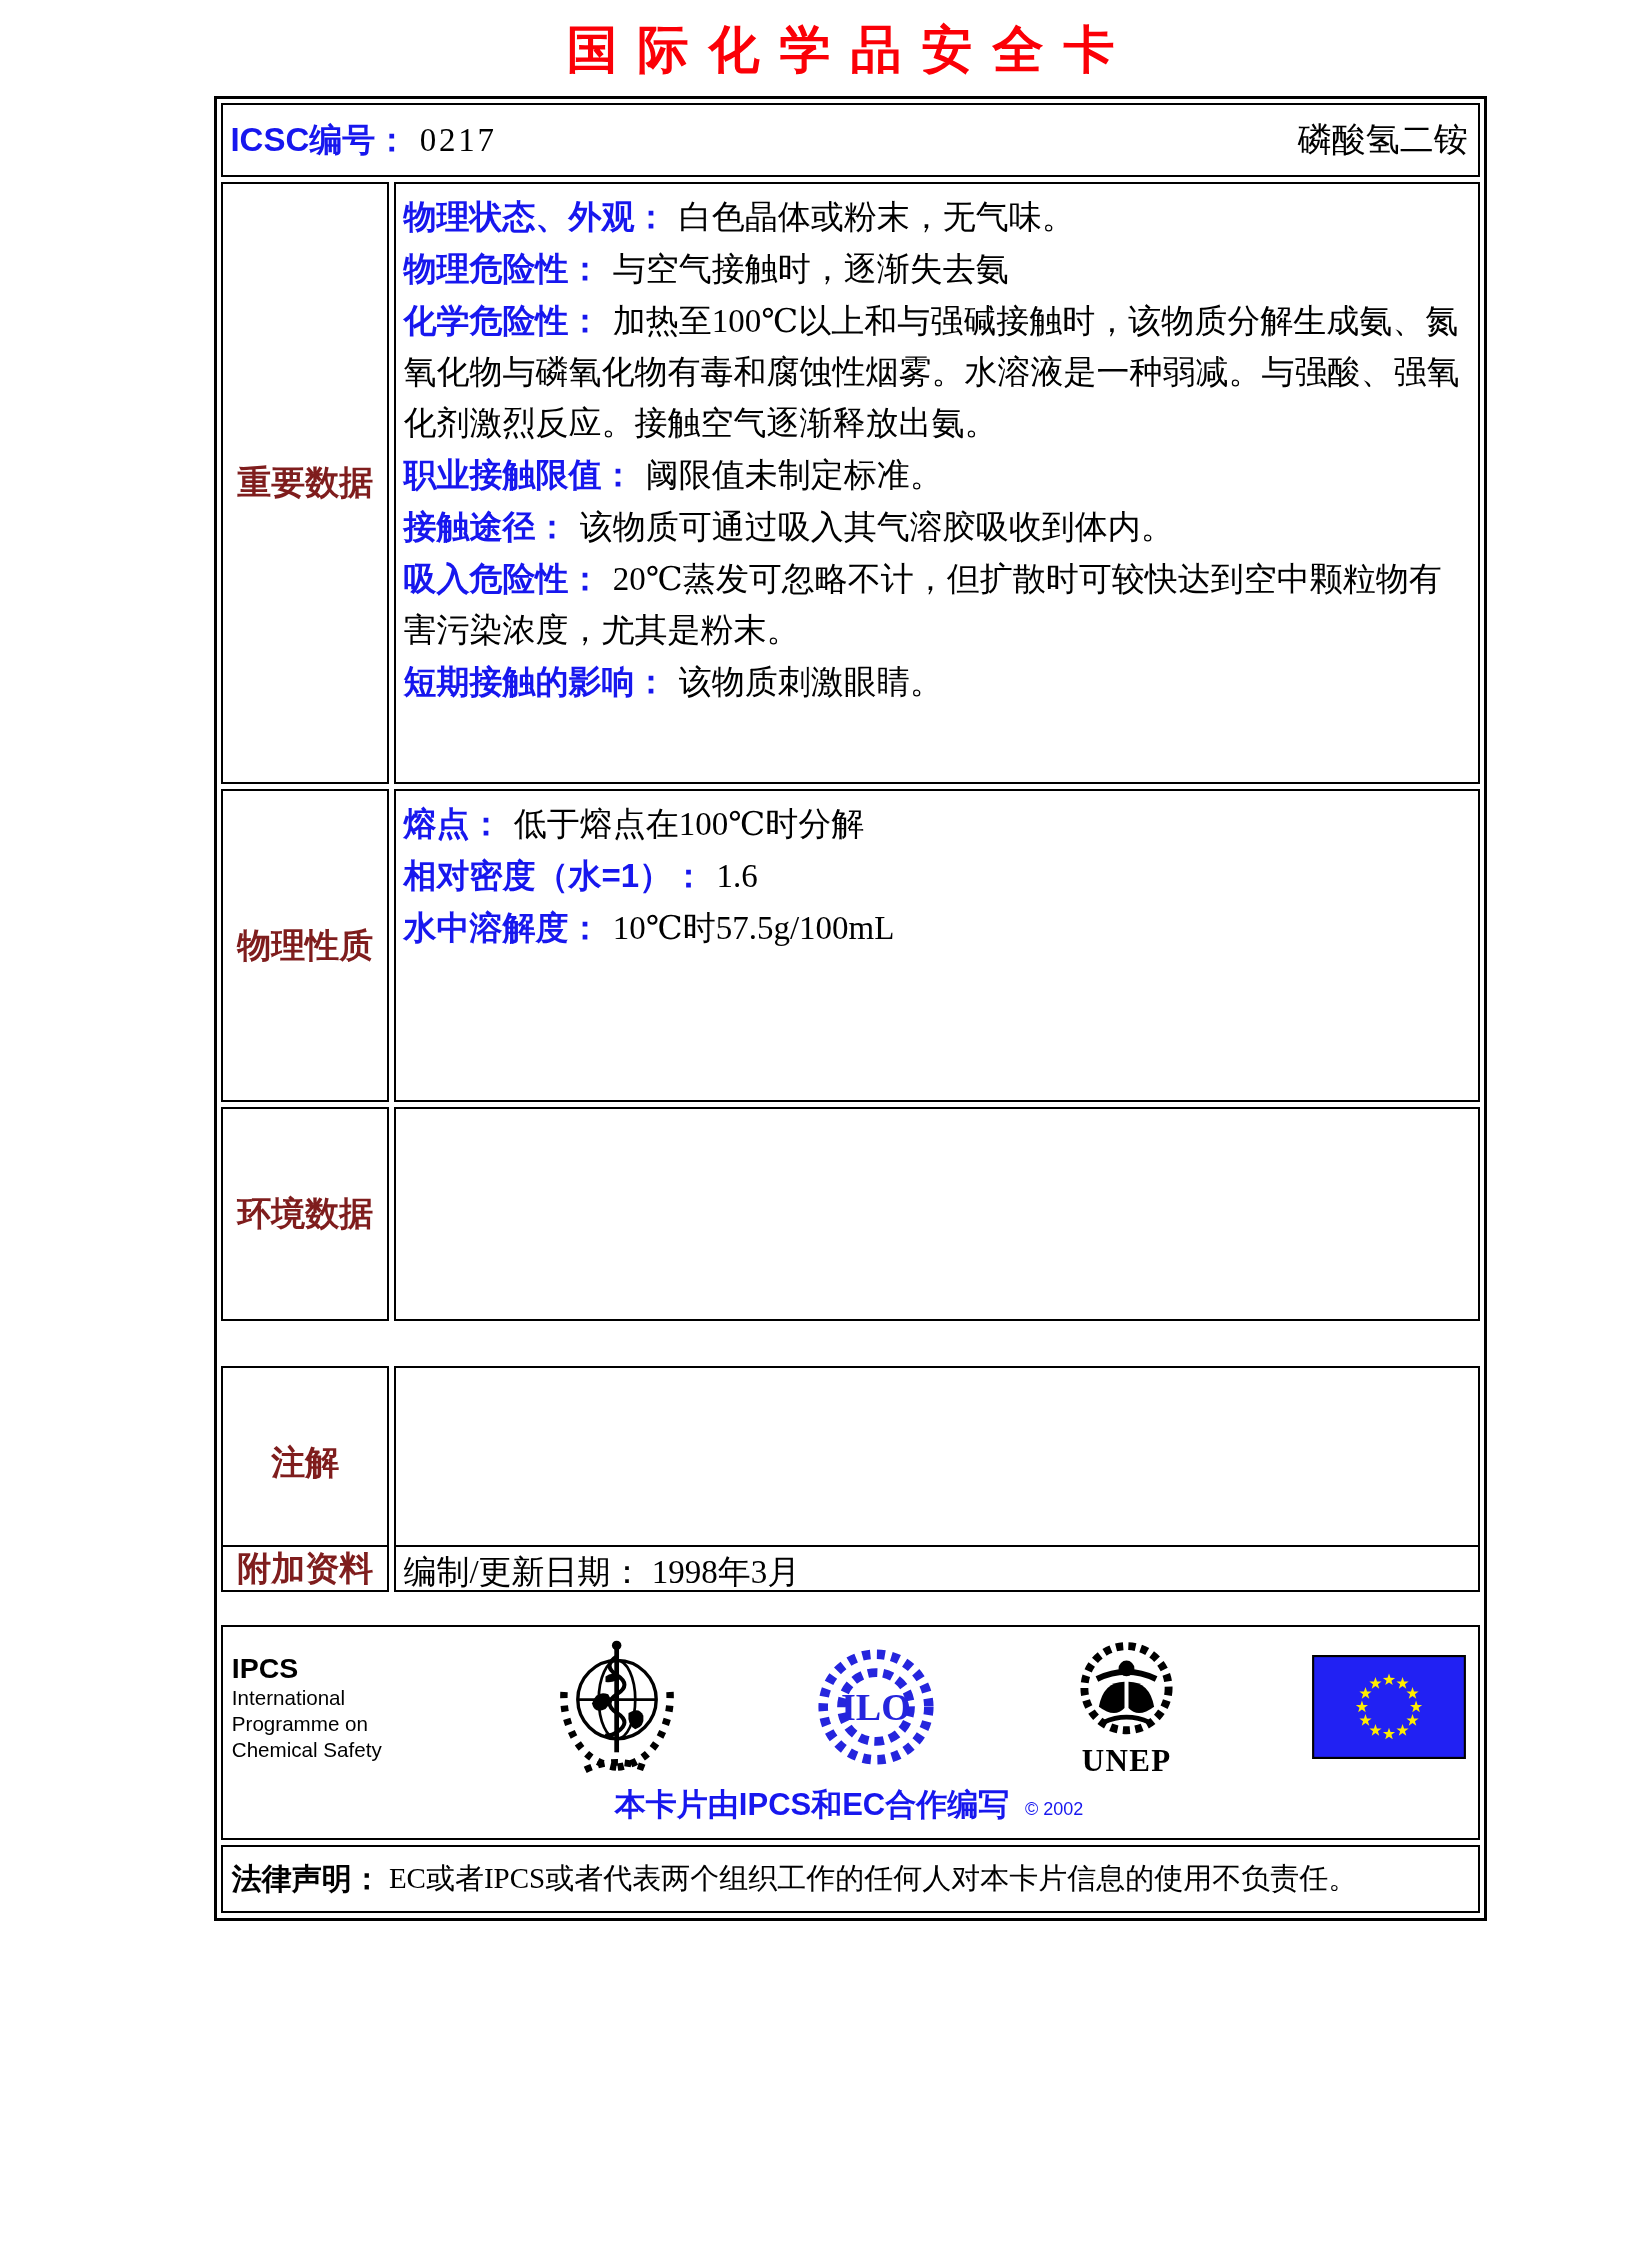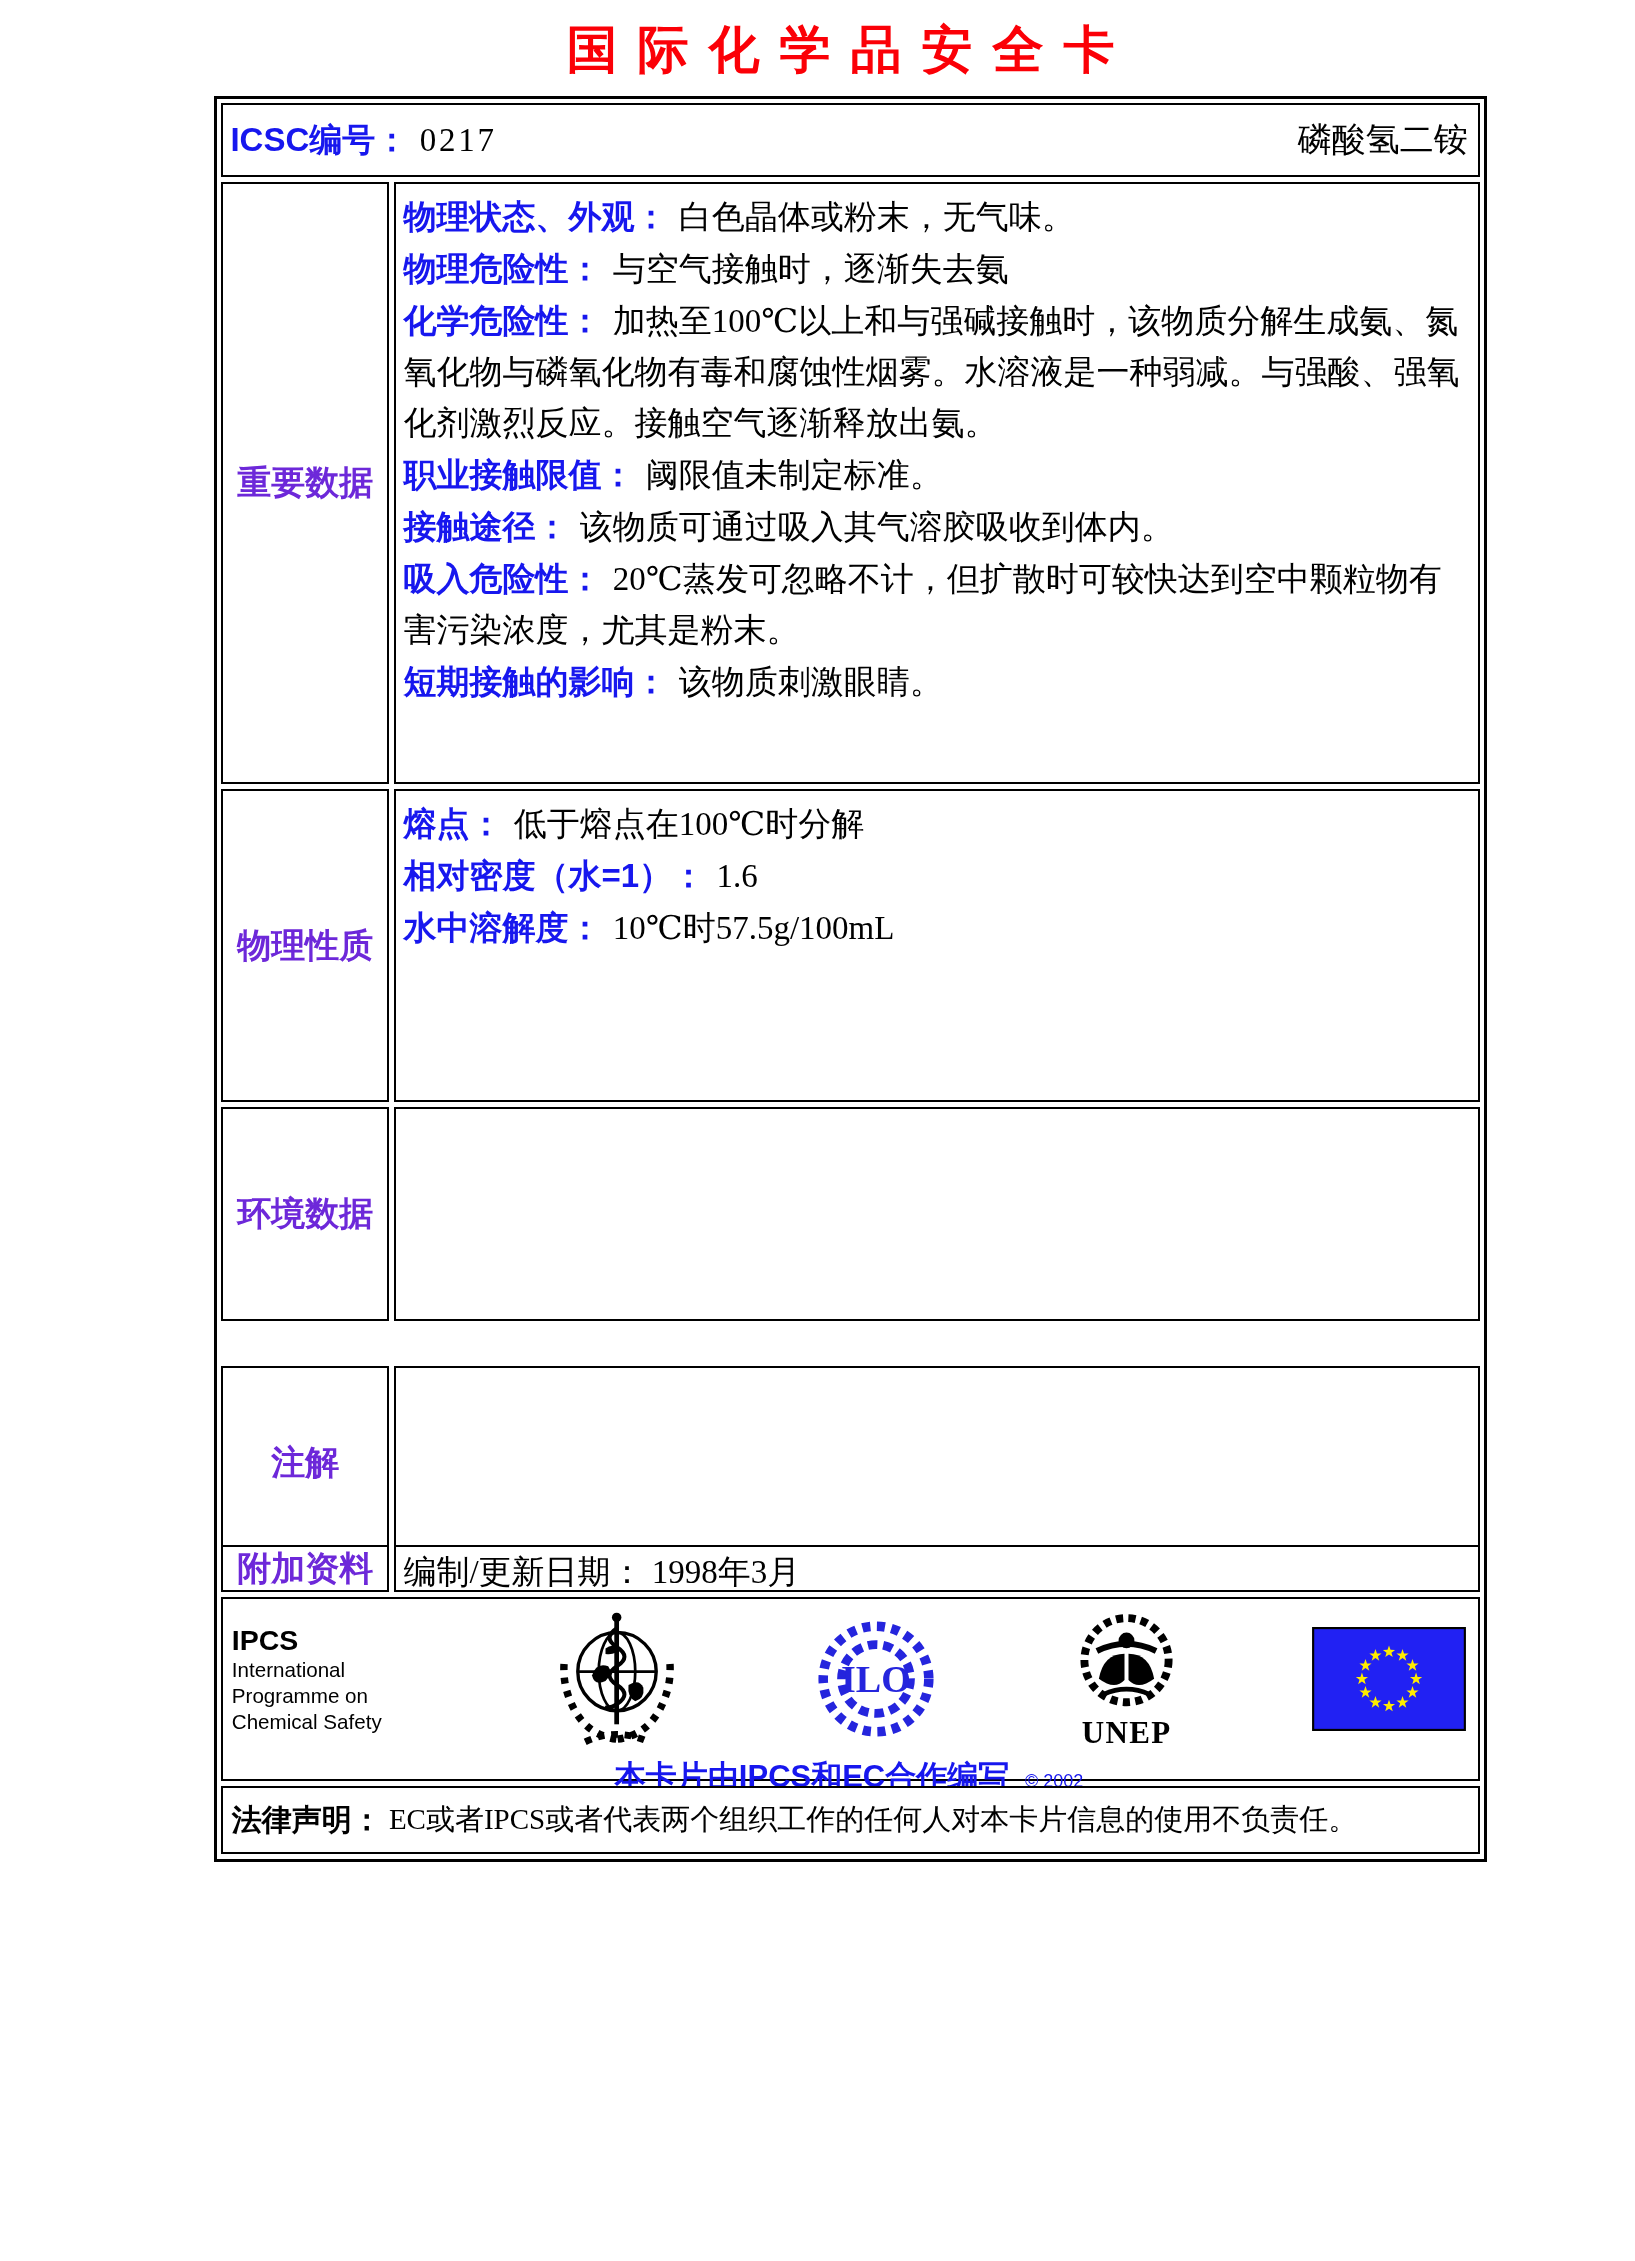--- a/index.html
+++ b/index.html
@@ -36,21 +36,21 @@
     color:#1717ee; font-weight:bold;
     font-family:"Liberation Sans","DejaVu Sans",sans-serif;
   }
   .icsc-number { margin-left:11.4px; letter-spacing:2.8px; }
   .chem-name { margin-left:auto; font-size:34px; }
 
   
   .label-cell {
     width:168px; flex:0 0 168px;
     display:flex; align-items:center; justify-content:center;
-    font-size:34px; font-weight:bold; color:#6d28d9;
+    font-size:34px; font-weight:bold; color:#7f1d1d;
     font-family:"Liberation Sans","DejaVu Sans",sans-serif;
     text-align:center;
   }
   .content-cell { flex:1; padding:7.1px 10px 0 7.1px; }
   .h-important { height:602px; }
   .h-physical  { height:313px; }
   .h-environ   { height:214px; }
   .h-notes     { height:194px;margin-top:20px; }
   .h-addinfo   { height:47px; }
   .h-addinfo .content-cell { padding-top:8px; display:flex; align-items:center; }
@@ -58,23 +58,24 @@
   .line { font-size:33px; line-height:51px; }
   .line .llabel {
     color:#1717ee; font-weight:bold;
     font-family:"Liberation Sans","DejaVu Sans",sans-serif;
   }
   .line .ltext { margin-left:11.4px; }
   .plain-line { font-size:33px; }
 
   
   .logos-cell {
-    height:184px; width:100%;
+    height:215px; width:100%;
     display:flex; flex-direction:column;
     padding:10px 11.4px 5.7px 8.5px;
+    margin-top:28px;
   }
   .logo-strip { display:flex; align-items:center; justify-content:space-between; }
   .ipcs-block {
     width:191px; flex:0 0 191px;
     font-family:"Liberation Sans","DejaVu Sans",sans-serif;
     color:#000;
   }
   .ipcs-acronym { font-weight:bold; font-size:28.5px; line-height:33px; }
   .ipcs-sub { font-size:20.6px; line-height:26px; }
   .unep-block { display:flex; flex-direction:column; align-items:center; }

